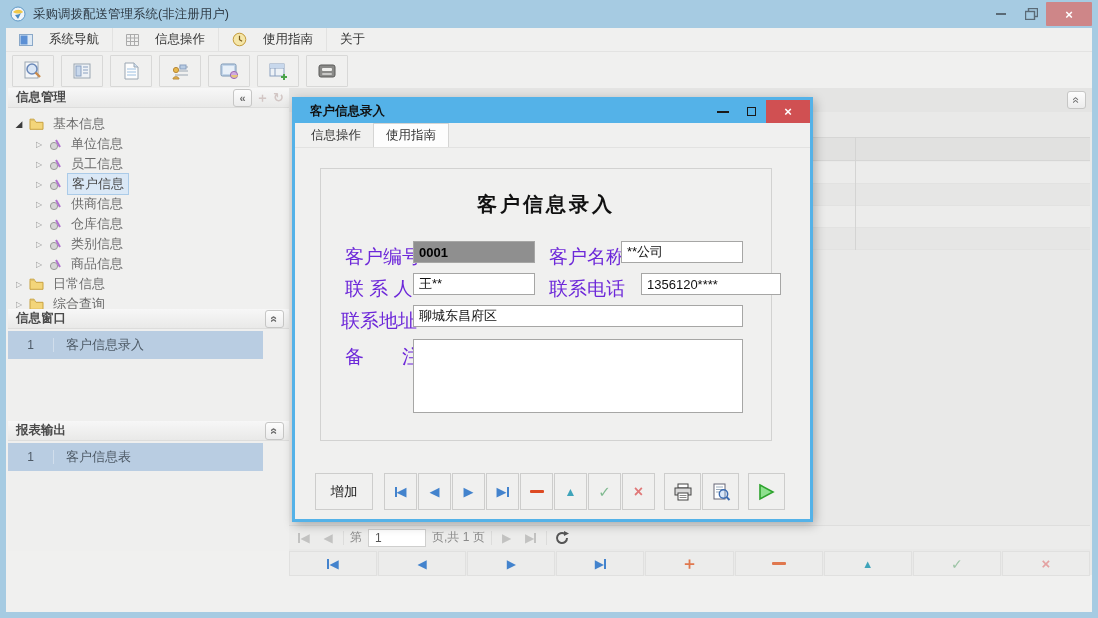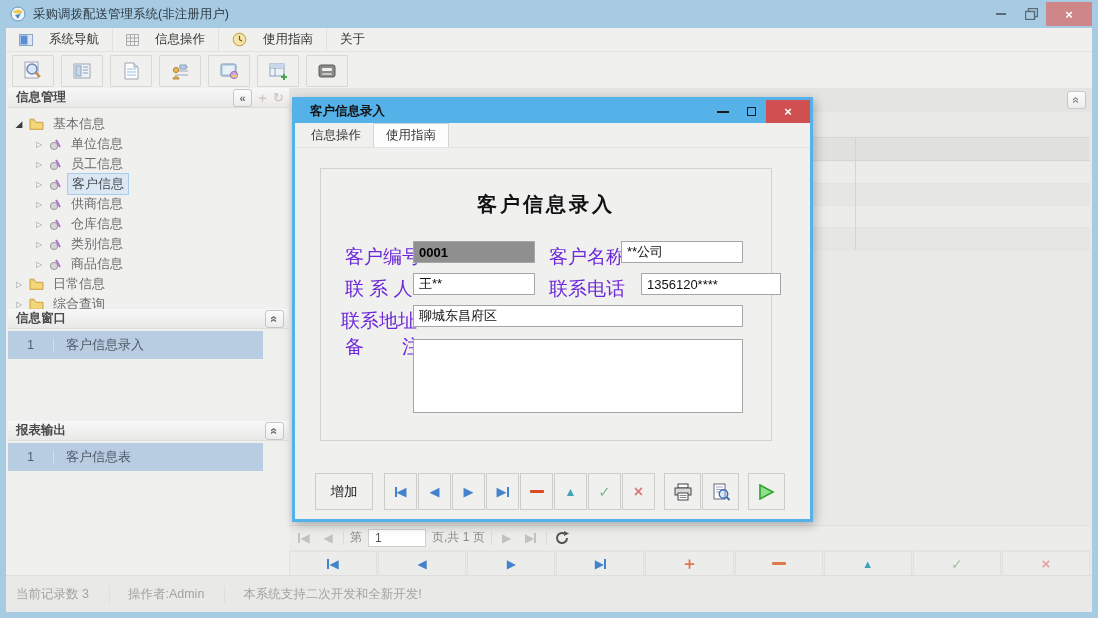--- a/index.html
+++ b/index.html
@@ -404,25 +404,20 @@
           </div>
         <div class="gseg">
             <span class="c-green" style="font-size:14px;">✓</span>
           </div>
         <div class="gseg">
             <span class="c-red" style="font-size:15px;">×</span>
           </div>
       </div>
     </div>
 
-    <div class="statusbar">
-      <span class="sb-cell">当前记录数 3</span>
-      <span class="sb-cell">操作者:Admin</span>
-      <span class="sb-cell">本系统支持二次开发和全新开发!</span>
-    </div>
   </div>
 
   <div class="dialog">
     <div class="dlg-titlebar">
       <span class="dlg-title">客户信息录入</span>
       <div class="dlg-controls">
         <div class="dwc">
             <span class="dwc-min"></span>
           </div>
         <div class="dwc">
@@ -451,21 +446,21 @@
         <input class="f-input" style="left: 300px; top: 72px; width: 122px;" value="**公司">
 
         <span class="f-label" style="left:24px; top:107px;">联 系 人</span>
         <input class="f-input" style="left: 92px; top: 104px; width: 122px;" value="王**">
         <span class="f-label" style="left:228px; top:107px;">联系电话</span>
         <input class="f-input" style="left: 300px; top: 104px; width: 140px; margin-left: 20px;" value="1356120****">
 
         <span class="f-label" style="left:20px; top:139px;">联系地址</span>
         <input class="f-input" style="left: 92px; top: 136px; width: 330px;" value="聊城东昌府区">
 
-        <span class="f-label" style="left:24px; top:165px;">备　　注</span>
+        <span class="f-label" style="left:24px; top:175px;">备　　注</span>
         <textarea class="f-textarea" style="left: 92px; top: 170px; width: 330px; height: 74px;"></textarea>
       </div>
 
       <div class="dlg-buttons dlg-nav">
         <div class="dbtn dbtn-add">增加</div>
         <div class="dbtn">
             <span class="bar2 bg-blue"></span>
             <span class="tri c-blue">◀</span>
           </div>
         <div class="dbtn">

